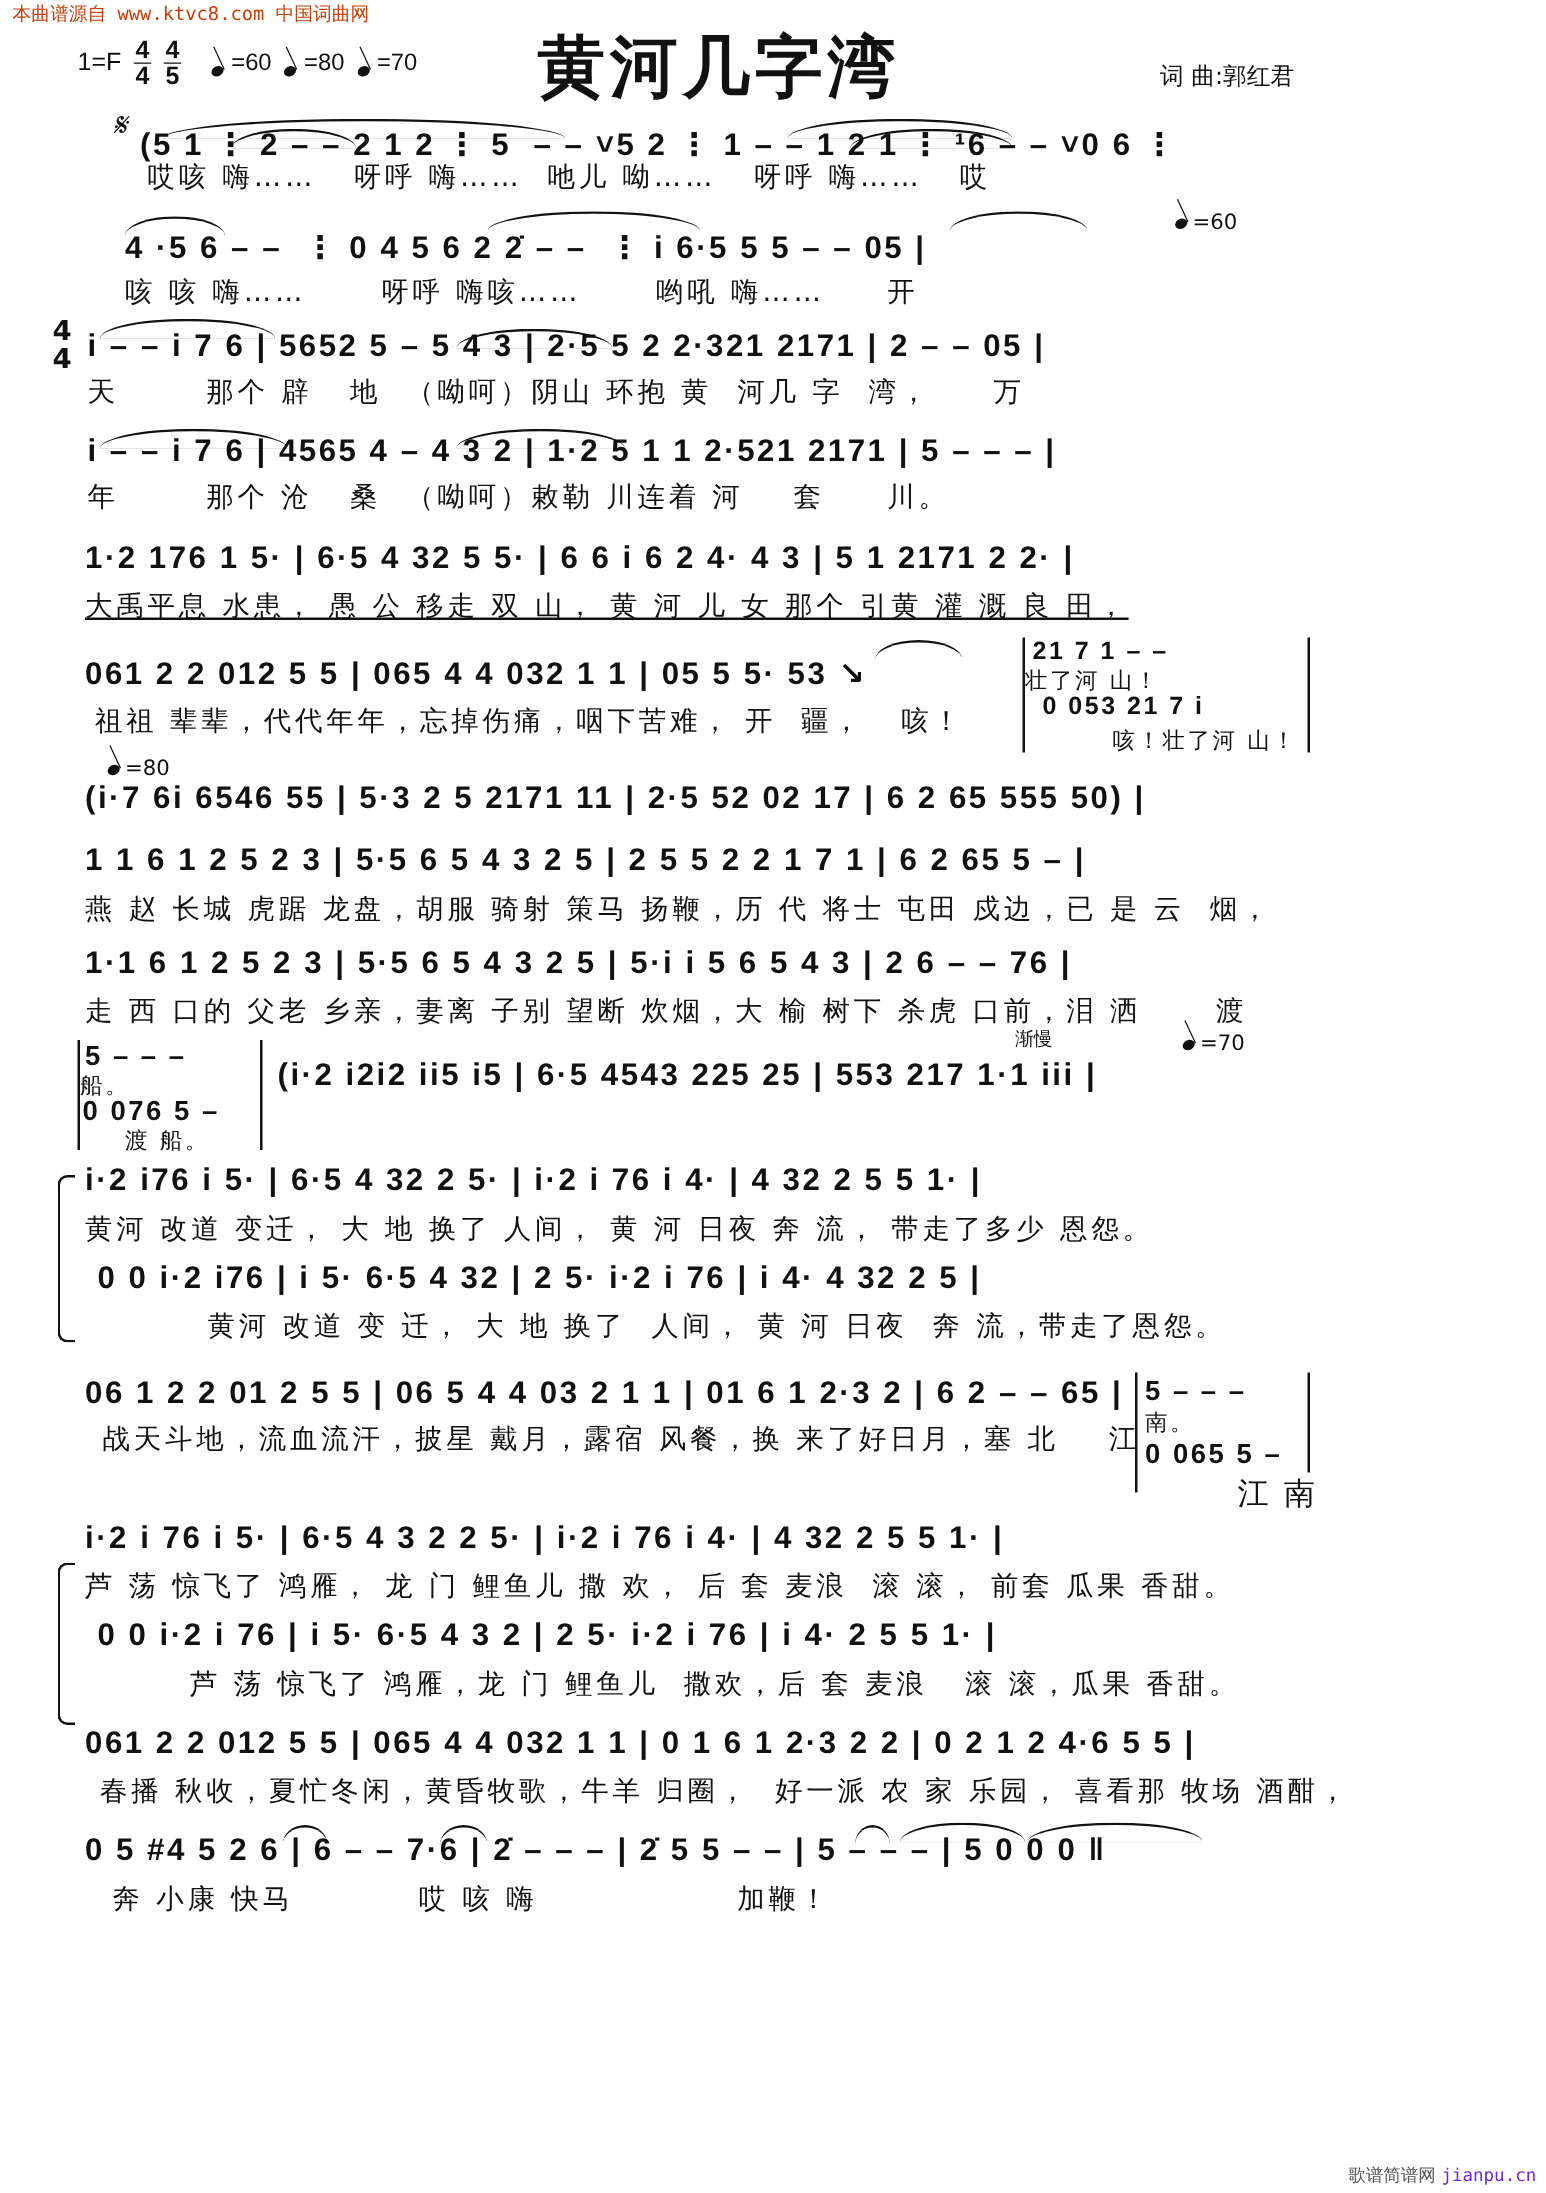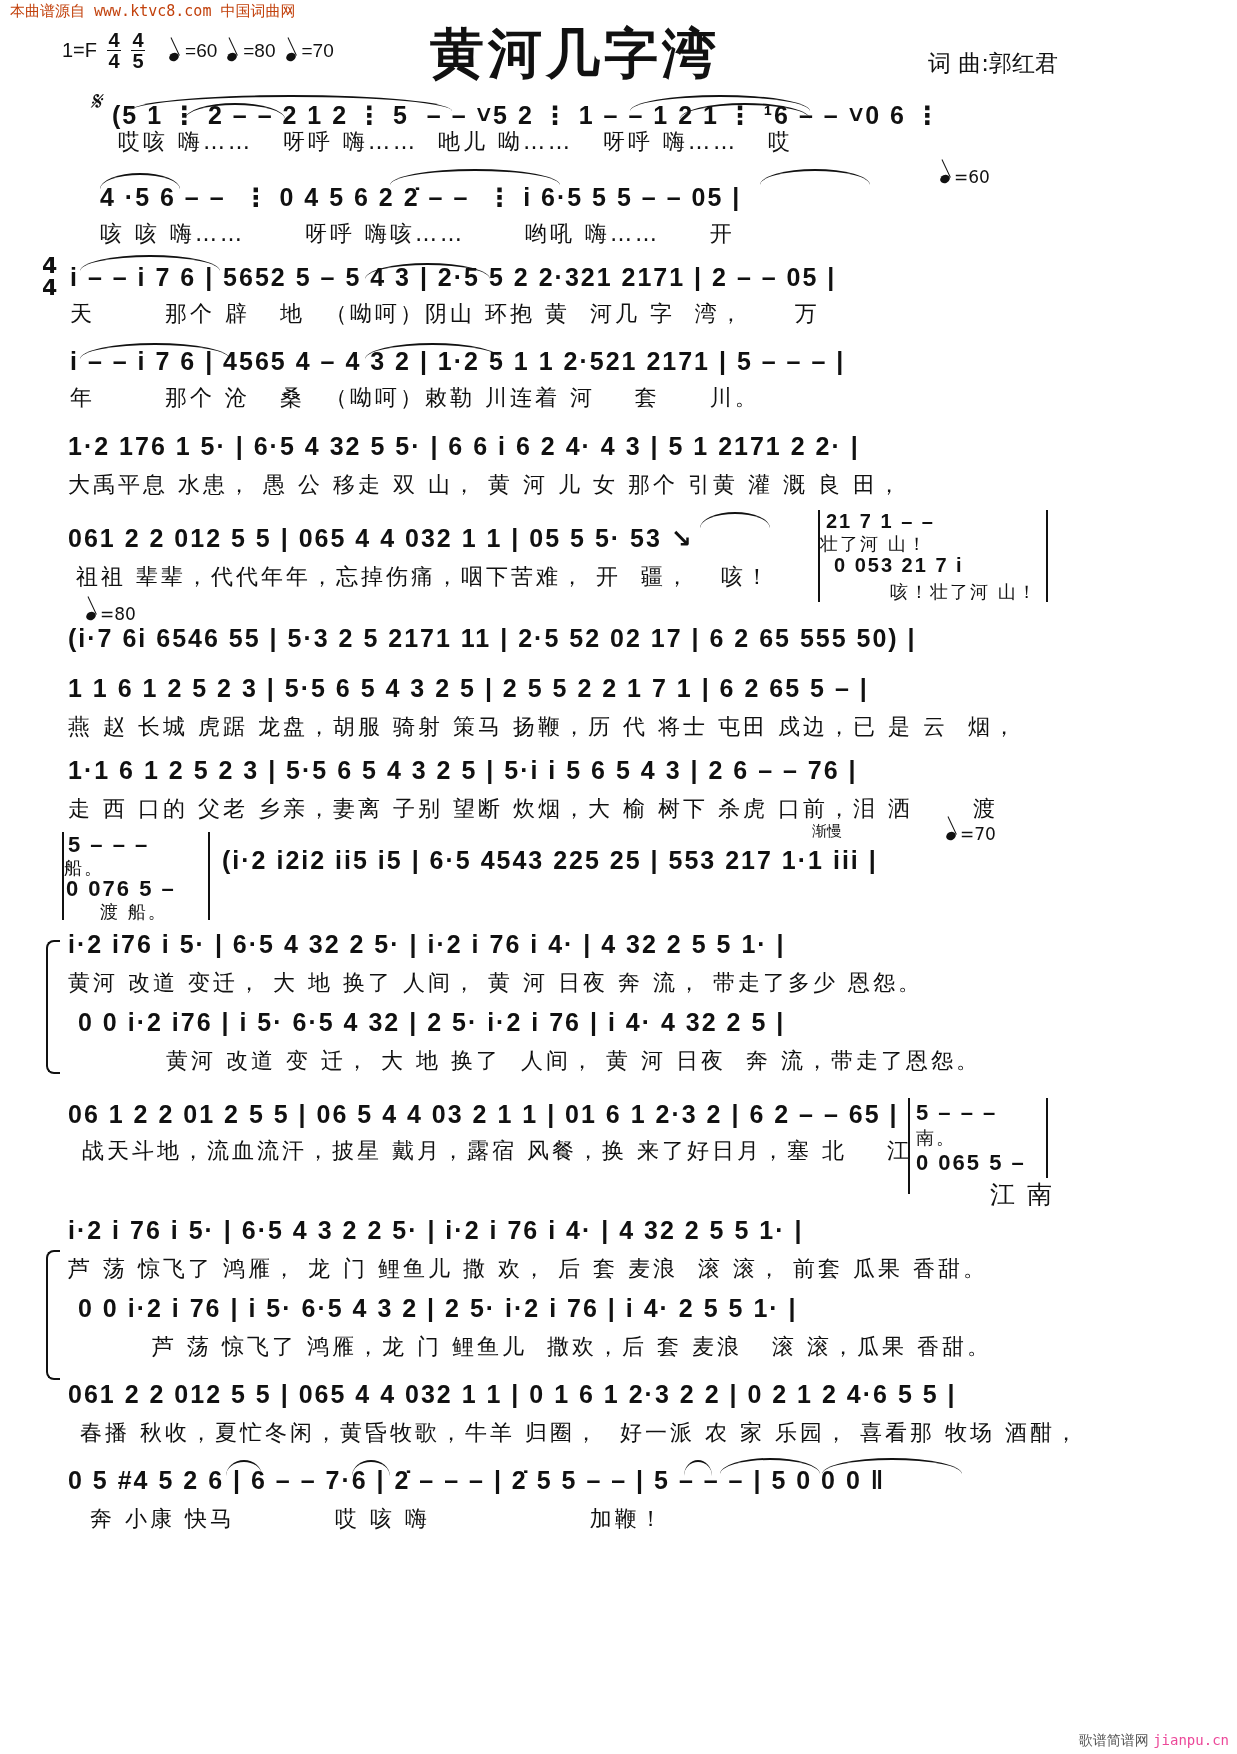--- a/index.html
+++ b/index.html
@@ -7,32 +7,32 @@
          font-family:"DejaVu Sans","Liberation Sans",sans-serif; color:#111; }
   .abs { position:absolute; white-space:nowrap; }
   .source { left:10px; top:2px; font-size:15px; font-family:"DejaVu Sans Mono","Liberation Mono",monospace; color:#c2410c; }
   .key { left:62px; top:30px; font-size:20px; font-family:"Liberation Sans","DejaVu Sans",sans-serif; display:flex; align-items:center; gap:10px; }
   .frac { display:inline-flex; flex-direction:column; align-items:center; line-height:20px; font-weight:bold; font-size:20px; }
   .frac .bar { border-top:1.5px solid #111; width:14px; }
   .tempo { display:inline-flex; align-items:center; gap:2px; font-size:19px; }
   .note-glyph { display:inline-block; width:10px; height:8px; border-radius:50%; background:#111; transform:rotate(-25deg); position:relative; margin-right:4px; margin-top:12px; }
   .note-glyph::after { content:""; position:absolute; right:-1px; bottom:3px; width:1.5px; height:20px; background:#111; }
   .title { left:430px; top:18px; font-size:54px; font-weight:bold; letter-spacing:4px; font-family:"DejaVu Sans",sans-serif; }
-  .credits { left:928px; top:48px; font-size:23px; }
+  .credits { left:928px; top:48px; font-size:19px; }
   .repeat-sign { left:90px; top:86px; font-size:26px; font-style:italic; font-family:"DejaVu Serif",serif; }
   .line { position:absolute; left:0; width:1237px; }
   .notes { position:absolute; font-family:"Liberation Sans","DejaVu Sans",sans-serif; font-weight:bold; font-size:25px; letter-spacing:2px; white-space:pre; }
   .lyrics { position:absolute; font-size:22px; letter-spacing:3px; white-space:pre; font-family:"DejaVu Sans",sans-serif; }
   .small-lyrics { position:absolute; font-size:18px; letter-spacing:2px; white-space:pre; }
   .barline { position:absolute; width:2px; background:#111; }
   .slur { position:absolute; border-top:2px solid #111; border-radius:50% 50% 0 0 / 100% 100% 0 0; height:14px; }
   .marker { position:absolute; font-size:17px; }
   .brace { position:absolute; left:46px; width:12px; border:2px solid #111; border-right:none; border-radius:8px 0 0 8px; }
   .footer-wm { right:8px; bottom:4px; font-size:14px; color:#555; }
-  .footer-wm span.brand { color:#ec4899; font-family:"DejaVu Sans Mono",monospace; }
+  .footer-wm span.brand { color:#6d28d9; font-family:"DejaVu Sans Mono",monospace; }
 </style>
 </head>
 <body>
 
 <div class="abs source">本曲谱源自 www.ktvc8.com 中国词曲网</div>
 
 <div class="abs key">
   <span>1=F</span>
   <span class="frac">
     <span>4</span>
@@ -92,21 +92,21 @@
 
 <div class="line" style="top:345px;">
   <div class="slur" style="left:80px;width:150px;top:-2px;"></div>
   <div class="slur" style="left:365px;width:135px;top:-2px;"></div>
   <div class="notes" style="left:70px;top:2px;">i – – i 7 6 | 4565 4 – 4 3 2 | 1·2 5 1 1 2·521 2171 | 5 – – – |</div>
   <div class="lyrics" style="left:70px;top:38px;">年       那个 沧   桑  （呦呵）敕勒 川连着 河    套     川。</div>
 </div>
 
 <div class="line" style="top:430px;">
   <div class="notes" style="left:68px;top:2px;">1·2 176 1 5· | 6·5 4 32 5 5· | 6 6 i 6 2 4· 4 3 | 5 1 2171 2 2· |</div>
-  <div class="lyrics" style="left:68px;top:40px;">大禹平息 水患， 愚 公 移走 双 山， 黄 河 儿 女 那个 引黄 灌 溉 良 田，</div>
+  <div class="lyrics" style="left:68px;top:40px;text-decoration:underline;">大禹平息 水患， 愚 公 移走 双 山， 黄 河 儿 女 那个 引黄 灌 溉 良 田，</div>
 </div>
 
 <div class="line" style="top:520px;">
   <div class="slur" style="left:700px;width:70px;top:-8px;"></div>
   <div class="notes" style="left:68px;top:4px;">061 2 2 012 5 5 | 065 4 4 032 1 1 | 05 5 5· 53 ↘</div>
   <div class="lyrics" style="left:76px;top:42px;">祖祖 辈辈，代代年年，忘掉伤痛，咽下苦难， 开  疆，   咳！</div>
   <div class="barline" style="left:818px;top:-10px;height:92px;"></div>
   <div class="notes" style="left:826px;top:-10px;font-size:20px;">21 7 1 – –</div>
   <div class="small-lyrics" style="left:820px;top:12px;">壮了河 山！</div>
   <div class="notes" style="left:834px;top:34px;font-size:20px;">0 053 21 7 i</div>

